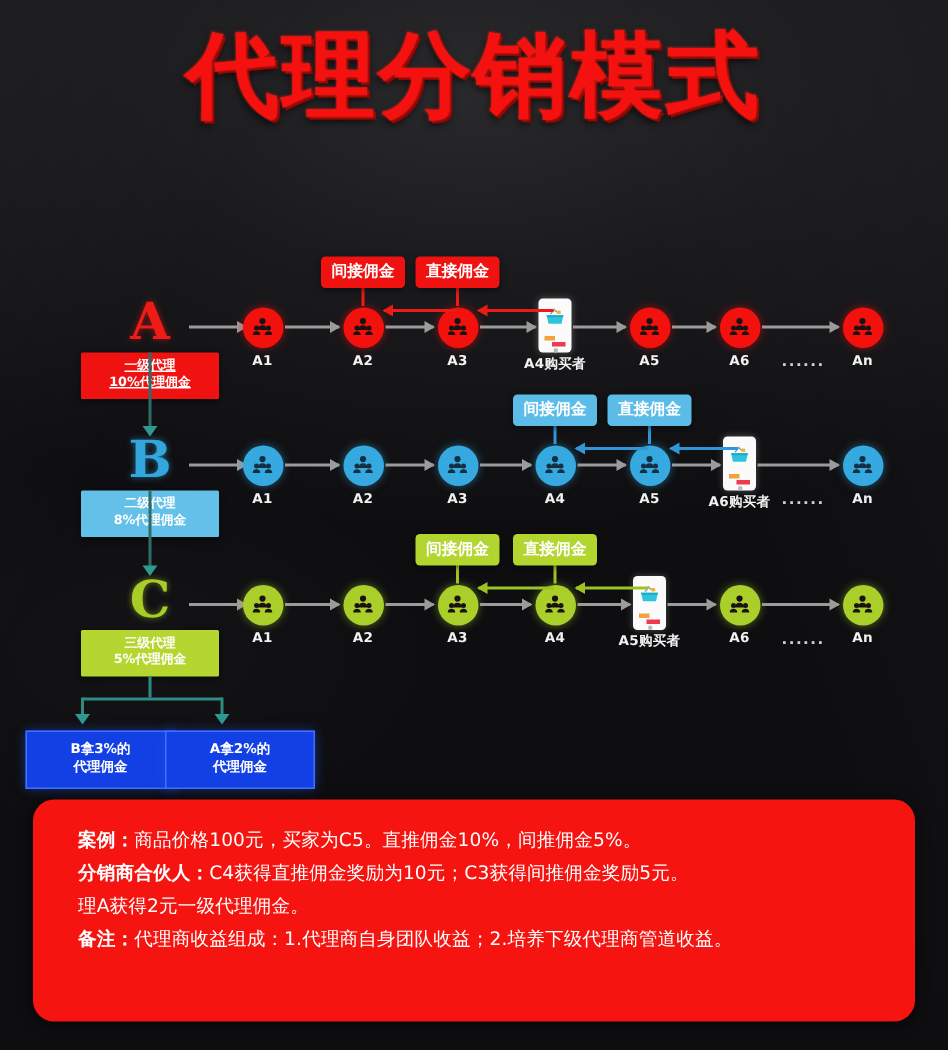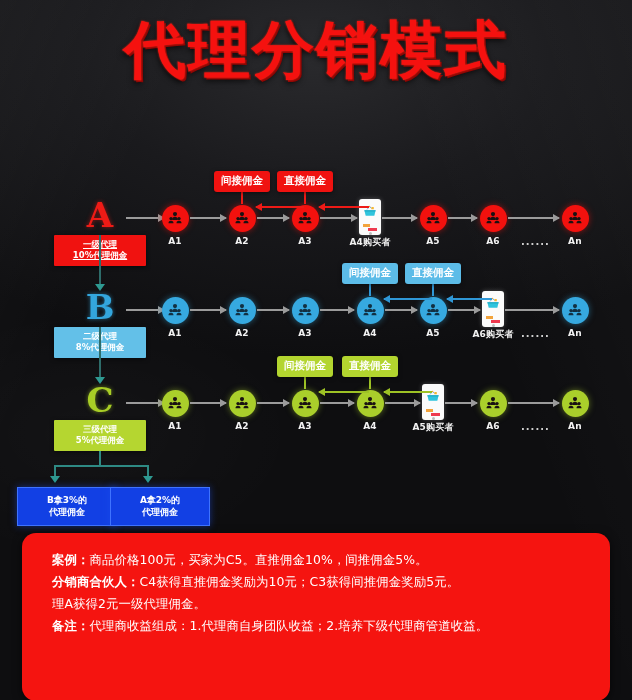--- a/index.html
+++ b/index.html
@@ -179,21 +179,21 @@
     position: absolute; width: 0; height: 0;
     border-left: 5px solid transparent;
     border-right: 5px solid transparent;
     border-top: 7px solid #2e9a92;
   }
 
   
   #note-panel {
     position: absolute;
     left: 22px; top: 533px;
-    width: 588px; height: 168px;
+    width: 588px; height: 148px;
     background: #f51410;
     border-radius: 14px;
     padding: 16px 22px 12px 30px;
     z-index: 6;
     box-shadow: 0 2px 10px rgba(0,0,0,.6);
   }
   .note-line {
     color: #ffffff;
     font-size: 12.4px;
     line-height: 22px;

